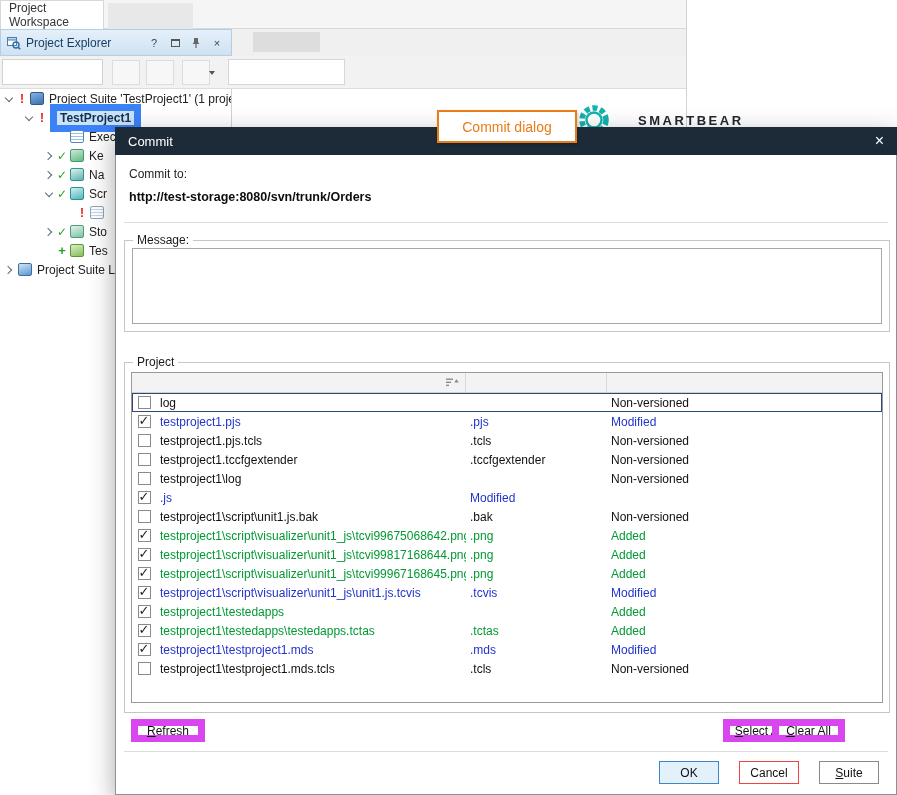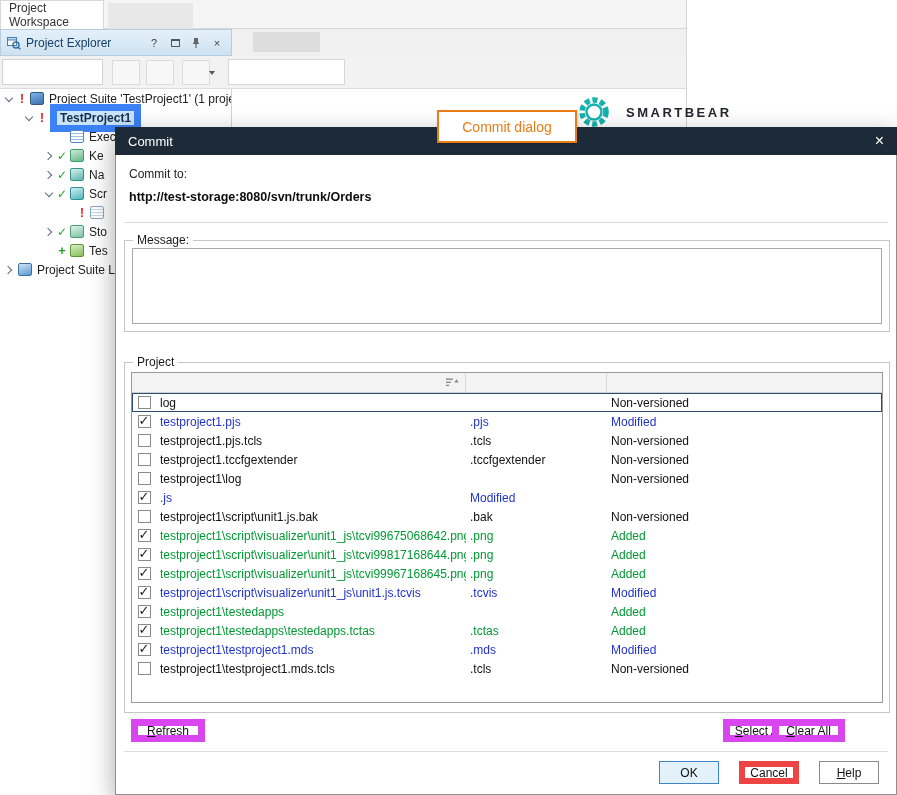--- a/index.html
+++ b/index.html
@@ -46,21 +46,21 @@
   .ticon.kdt{background:linear-gradient(160deg,#cfe9d8,#67b98a);border:1px solid #3f9e66;}
   .ticon.nm{background:linear-gradient(160deg,#d8f0ee,#5fb5ad);border:1px solid #36938a;}
   .ticon.script{background:linear-gradient(160deg,#cdeff0,#53b5bc);border:1px solid #2f8f96;}
   .ticon.docfile{background:#fff;border:1px solid #8aa6c0;background-image:repeating-linear-gradient(180deg,#fff 0 2px,#c2d6ea 2px 3px);}
   .ticon.stores{background:linear-gradient(160deg,#e3f2ea,#7cc4a4);border:1px solid #4d9e78;}
   .ticon.tested{background:linear-gradient(160deg,#d8eec8,#86bf5a);border:1px solid #5d9637;}
   .ticon.logs{background:linear-gradient(160deg,#cfe4f6,#5b97d0);border:1px solid #3d6f9e;}
   .tlabel{margin-left:2px;color:#222;}
   .tlabel.selected{background:var(--selbg);border:7px solid #3b82f6;font-weight:bold;padding:0 3px;color:#103050;}
 
-  .logo{position:absolute;left:576px;top:94px;display:flex;align-items:center;gap:14px;}
+  .logo{position:absolute;left:576px;top:102px;display:flex;align-items:center;gap:26px;}
   .logo-text{font-size:13px;font-weight:bold;letter-spacing:2.5px;color:#22262e;}
 
   
   .callout{position:absolute;left:437px;top:110px;width:140px;height:33px;background:#fff;border:2px solid var(--accent);display:flex;align-items:center;justify-content:center;color:var(--accent);font-size:14px;z-index:30;box-shadow:1px 2px 3px rgba(0,0,0,.18);}
 
   
   .dialog{position:absolute;left:115px;top:127px;width:782px;height:668px;background:#fff;border:1px solid #8a929a;border-top:none;box-shadow:0 8px 24px rgba(0,0,0,.35);z-index:10;}
   .titlebar{position:absolute;left:-1px;right:-1px;top:0;height:28px;background:var(--titlebar);color:#fff;display:flex;align-items:center;padding:0 13px;font-size:13px;}
   .dlg-close{margin-left:auto;width:22px;text-align:right;font-size:16px;line-height:16px;color:#fff;}
   .commit-to-label{position:absolute;left:13px;top:40px;font-size:12px;color:#222;}
@@ -85,21 +85,21 @@
   .cbwrap{display:flex;justify-content:center;}
   .cb{width:13px;height:13px;border:1px solid #8a8a8a;background:#fff;position:relative;}
   .cb.checked::after{content:"\2713";position:absolute;left:0px;top:-3px;font-size:13px;font-weight:bold;color:#222;}
   .cell{padding-left:4px;overflow:hidden;white-space:nowrap;}
 
   .btn{position:absolute;height:23px;background:#fff;border:7px solid #d946ef;display:flex;align-items:center;justify-content:center;font-size:12px;color:#111;}
   .btn-refresh{left:15px;top:592px;width:74px;}
   .btn-select-all{left:607px;top:592px;width:73px;}
   .btn-clear-all{left:656px;top:592px;width:73px;}
   .btn-ok{left:543px;top:634px;width:60px;background:#e3f1fb;border:1px solid #3c87c8;}
-  .btn-cancel{left:623px;top:634px;width:60px;border:6px solid #ef4444;}
+  .btn-cancel{left:623px;top:634px;width:60px;border:1px solid #ef4444;}
   .btn-help{left:703px;top:634px;width:60px;border:1px solid #8a8a8a;}
   .ak{display:inline-block;}
   .ak::first-letter{text-decoration:underline;}
 </style>
 </head>
 <body>
 
 <div class="stage">
 
   <div class="tabbar">
@@ -386,21 +386,21 @@
 
     <div class="sep sep2"></div>
 
     <div class="btn btn-ok">
       <span>OK</span>
     </div>
     <div class="btn btn-cancel">
       <span>Cancel</span>
     </div>
     <div class="btn btn-help">
-      <span class="ak">Help</span>
+      <span class="ak">Suite</span>
     </div>
   </div>
 
   <div class="callout">
     <span>Commit dialog</span>
   </div>
 
 </div>
 
 </body></html>

